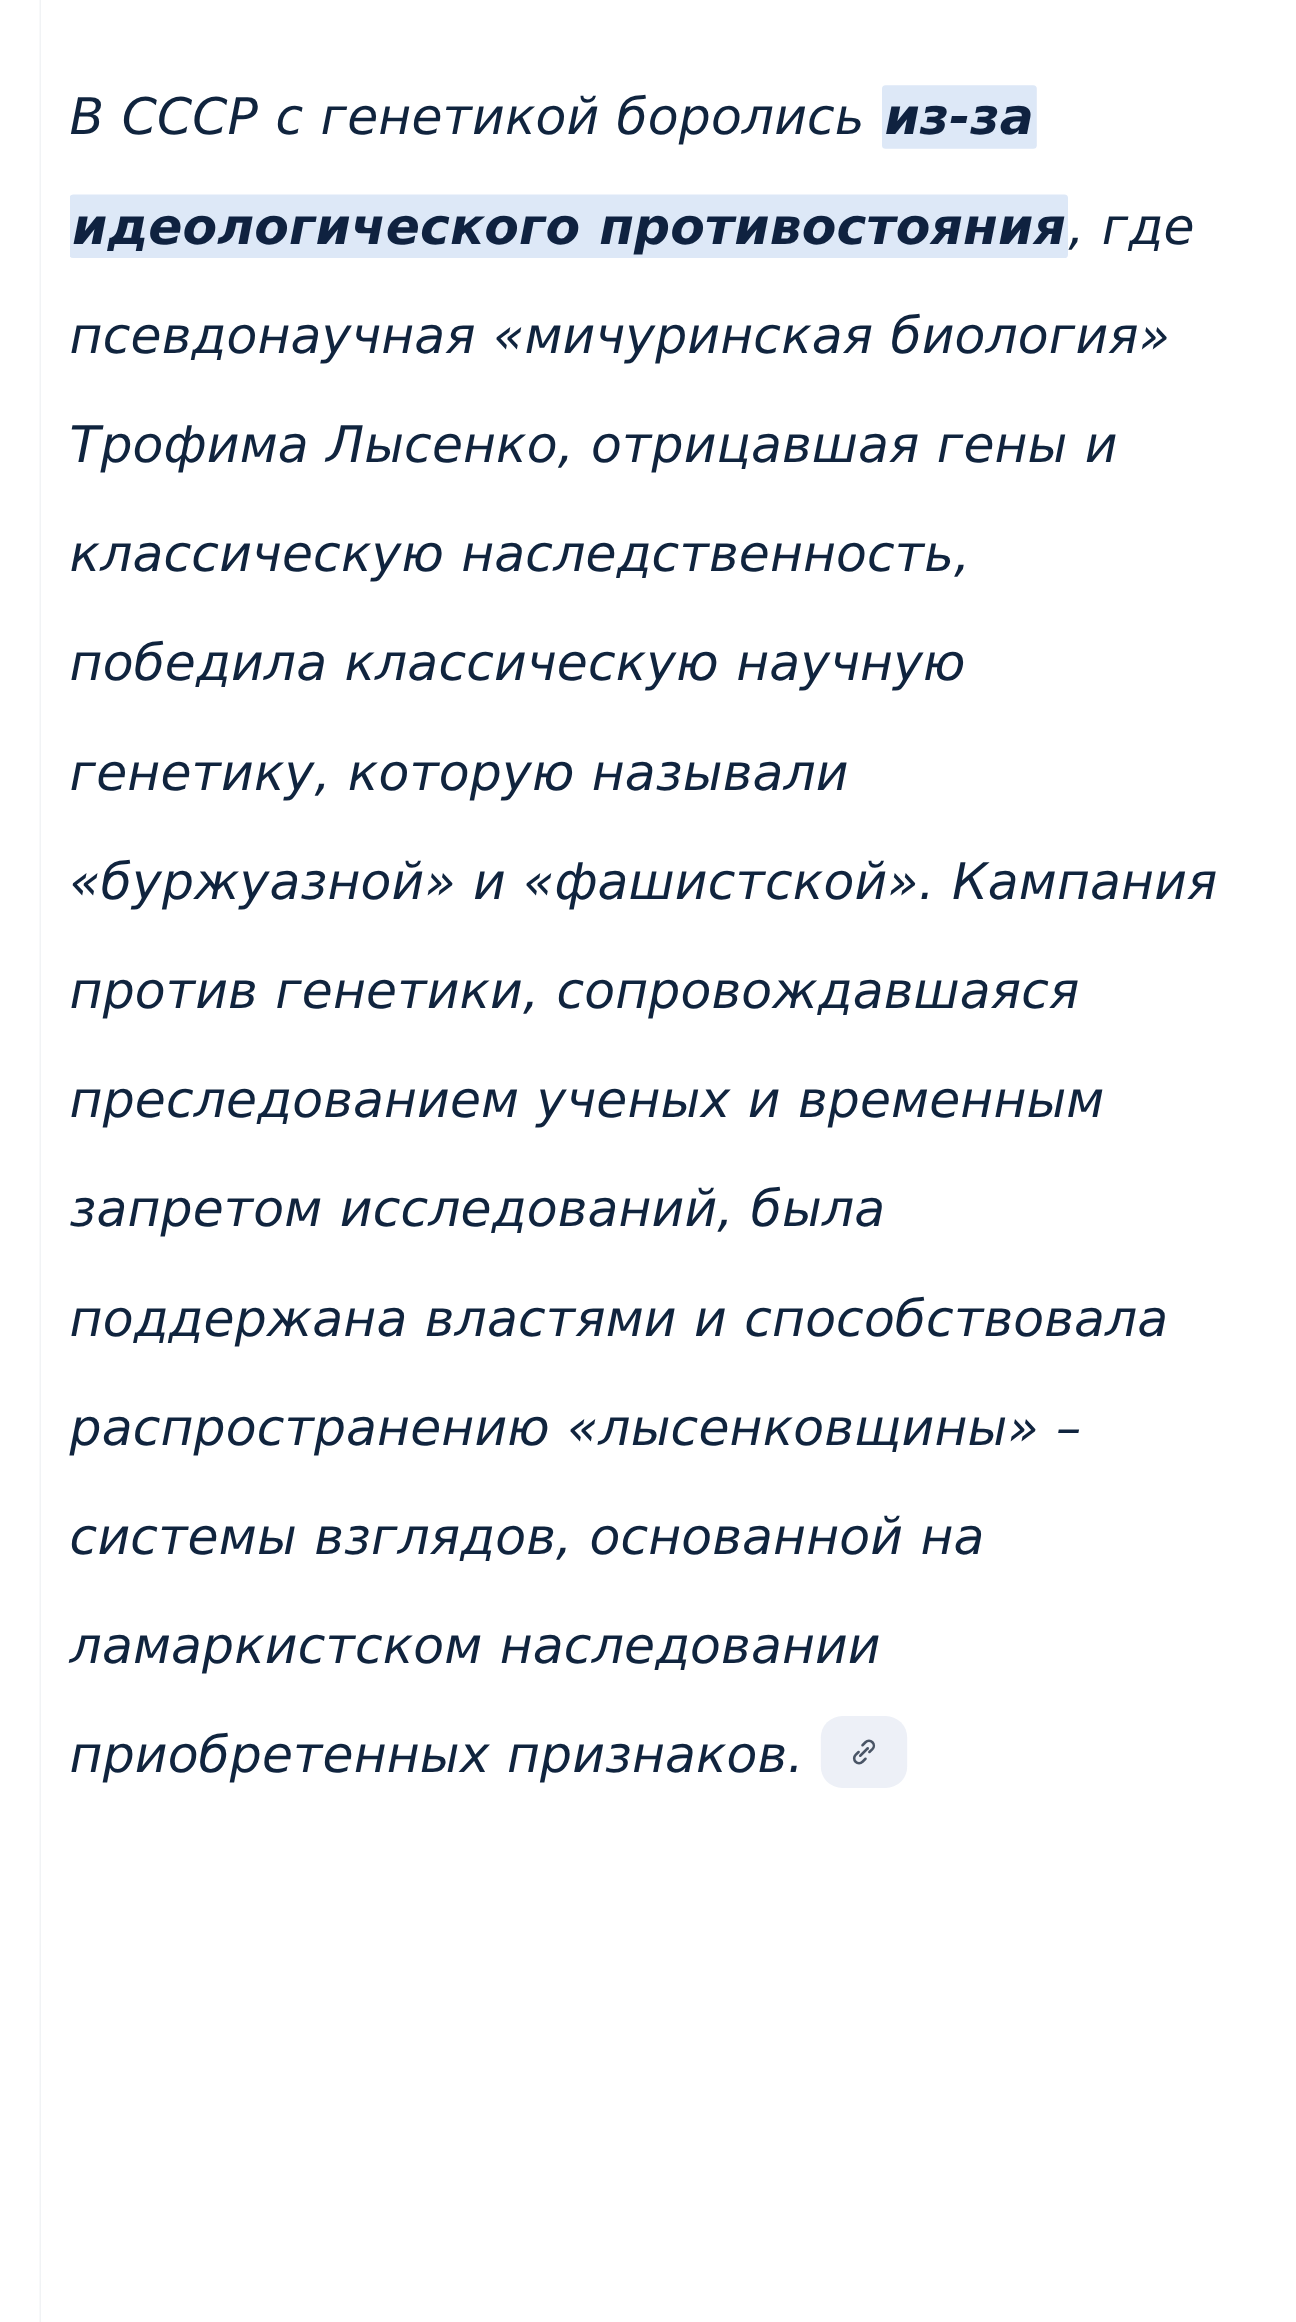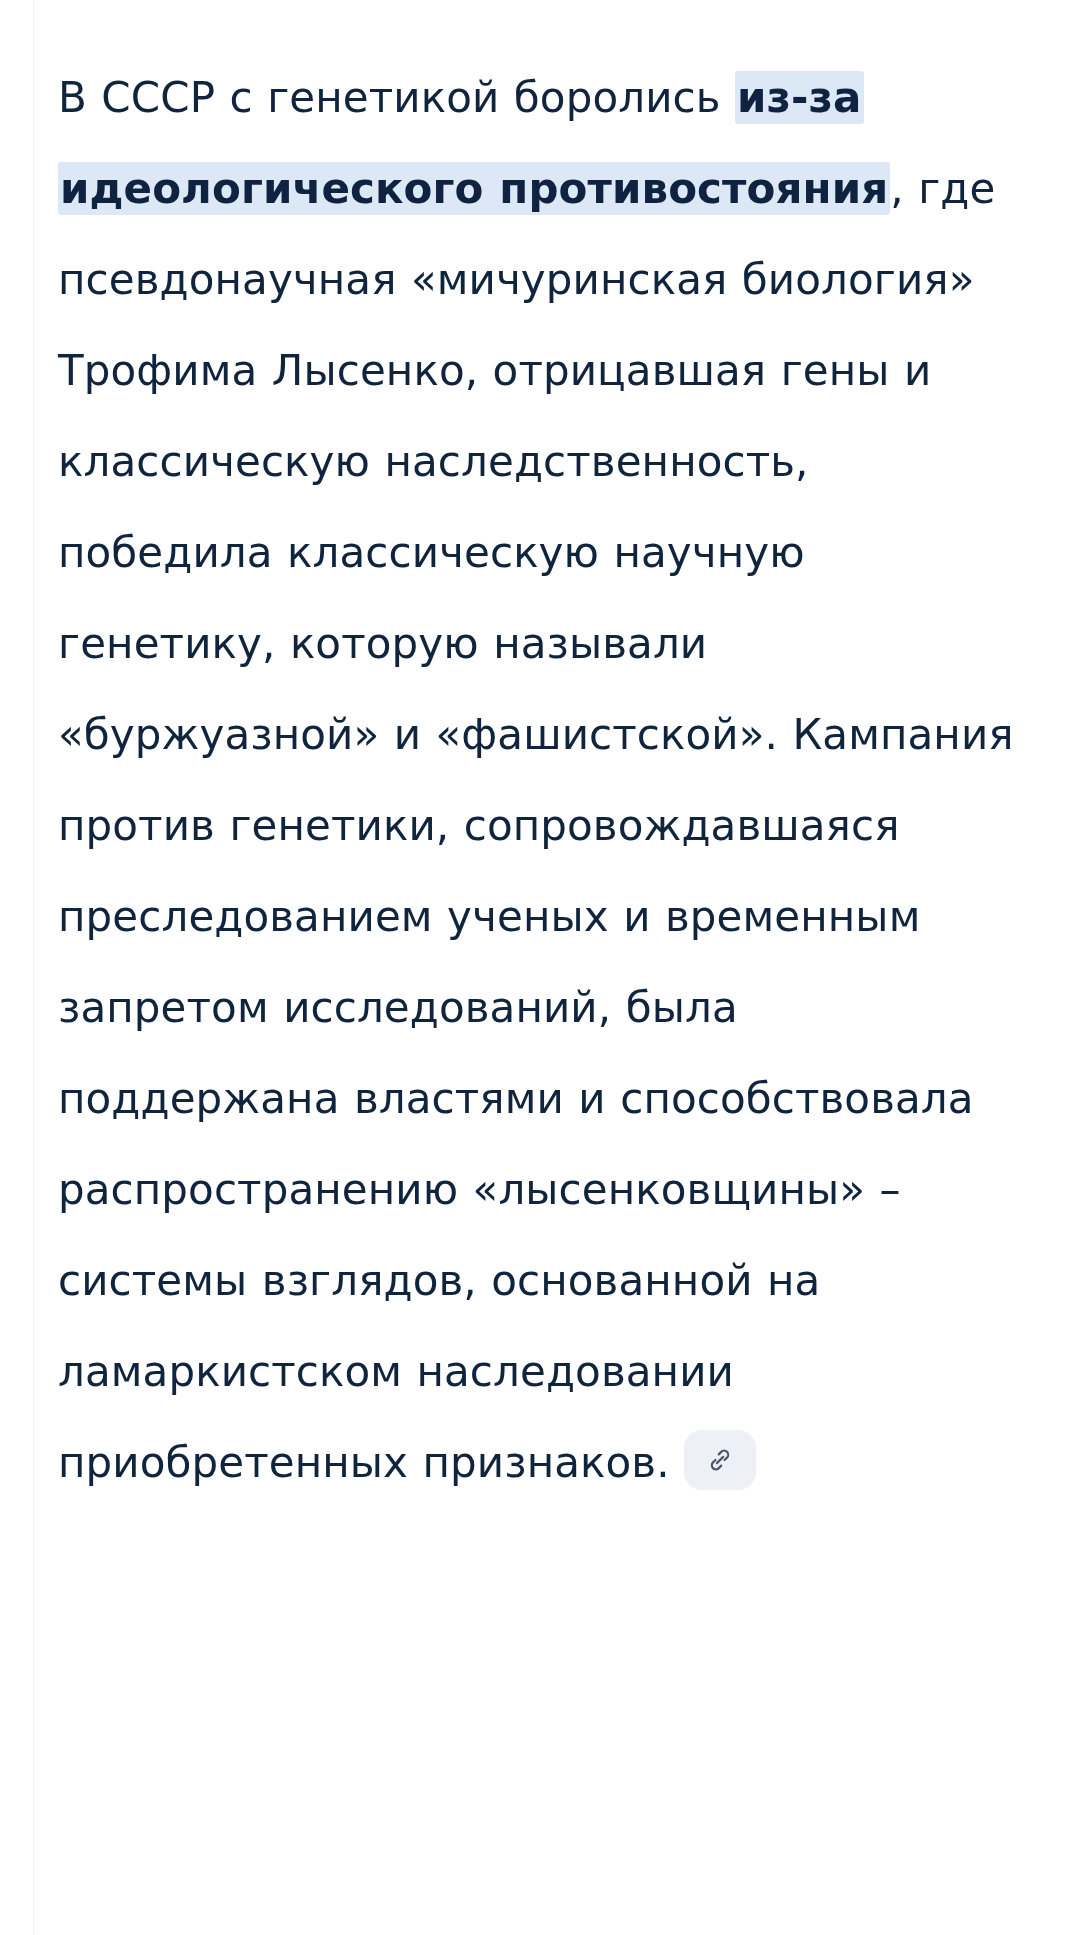--- a/index.html
+++ b/index.html
@@ -36,20 +36,21 @@
     width: 960px;
   }
   .answer-text {
     font-size: 42px;
     line-height: 91px;
     color: #10243e;
     font-weight: 400;
     letter-spacing: 0.1px;
     word-spacing: 1px;
     text-align: left;
+    font-style: italic;
   }
   .hl {
     background: #dde8f7;
     font-weight: 700;
     color: #0f2240;
     border-radius: 3px;
     padding: 2px 2px;
     box-decoration-break: clone;
     -webkit-box-decoration-break: clone;
   }

